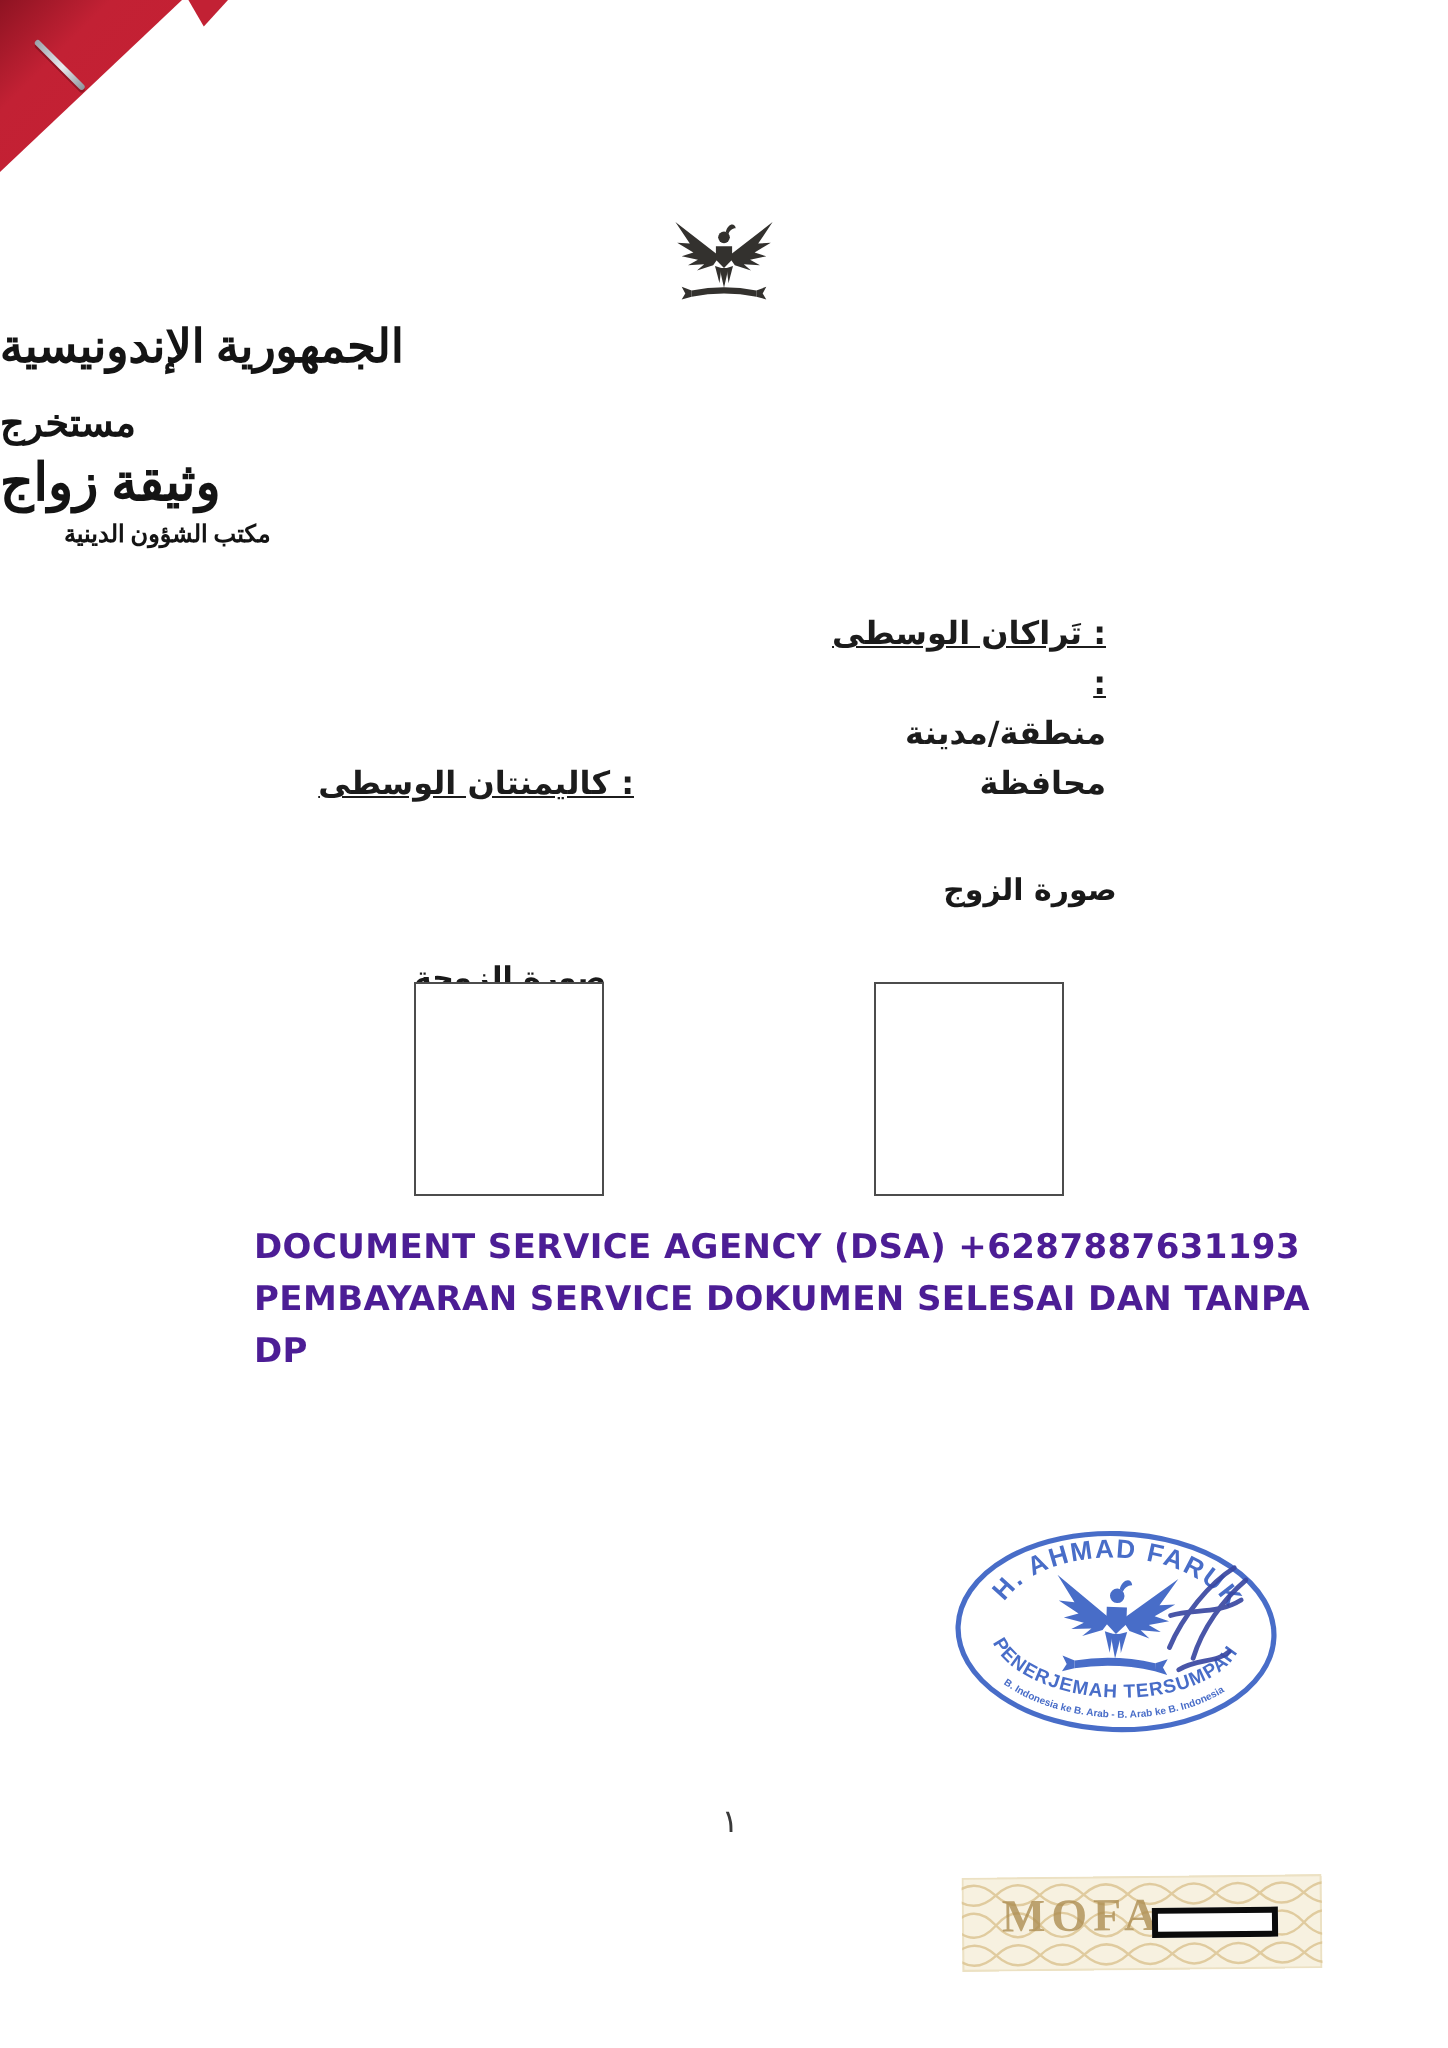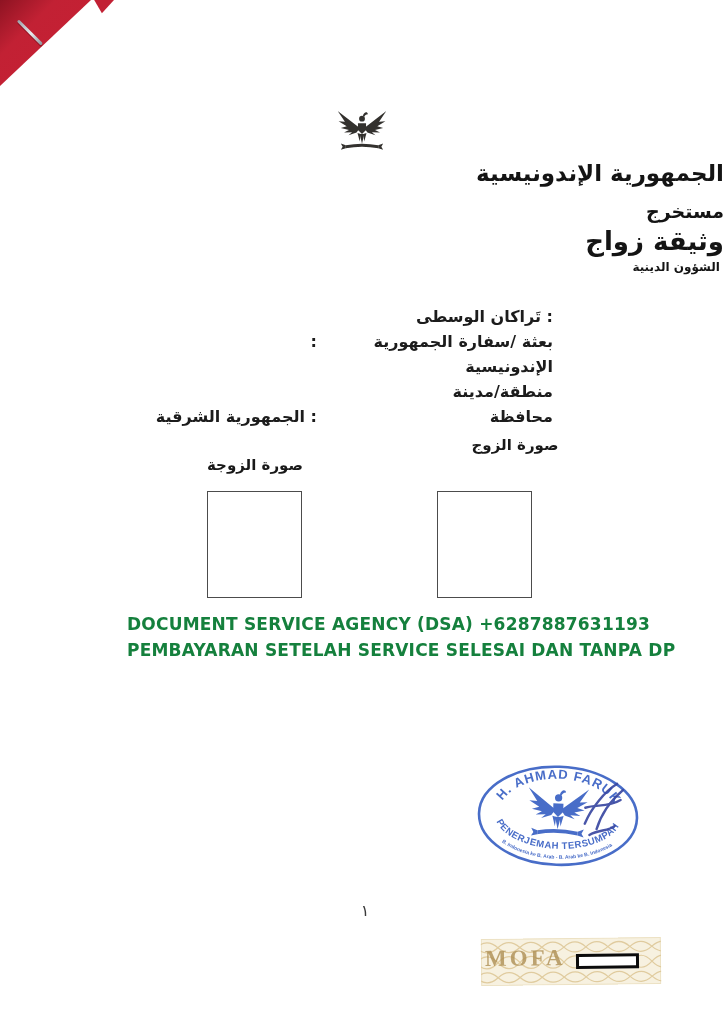--- a/index.html
+++ b/index.html
@@ -21,58 +21,58 @@
   }
   .staple{
     position:absolute; left:18px; top:19px; width:34px; height:2.6px;
     background:linear-gradient(90deg,#9aa0a8,#e9ebee 55%,#8d939b);
     border-radius:2px; transform:rotate(45deg); transform-origin:left center;
     box-shadow:1px 1px 0 rgba(60,0,10,.35);
   }
   
   .emblem{position:absolute; left:335px; top:105px; width:54px; height:48px; color:#33312e;}
   
-  .hdr{position:absolute; left:0; width:724px; text-align:right; font-weight:bold; color:#141414; direction:rtl;}
+  .hdr{position:absolute; left:0; width:724px; text-align:left; font-weight:bold; color:#141414; direction:rtl;font-family:Liberation Serif, serif;}
   .hdr-country{top:160px; font-size:23px;}
   .hdr-extract{top:200px; font-size:19px;}
   .hdr-doctype{top:226px; font-size:26px;}
   .hdr-office{top:260px; font-size:12px;margin-left:32px;}
   
   .fields{
     position:absolute; top:304px; right:171px; width:432px;
     direction:rtl; font-weight:bold; font-size:16px; color:#1c1c1c;
   }
   .frow{display:flex; line-height:25px;}
   .flabel{width:236px; white-space:pre-line;}
-  .fvalue{flex:1;}
+  .fvalue{flex:1;text-decoration:underline;}
   
   .photo-label{position:absolute; width:130px; text-align:center; font-weight:bold; font-size:15px; direction:rtl; color:#191919;}
-  .photo-label.wife{left:190px; top:456px;}
+  .photo-label.wife{left:190px; top:480px;}
   .photo-label.husband{left:450px; top:436px;}
   .photo-box{position:absolute; width:93px; height:105px; border:1.4px solid #4c4c4c; background:#fff;}
   .photo-box.wife{left:207px; top:491px;}
   .photo-box.husband{left:437px; top:491px;}
   
   .agency-note{
     position:absolute; left:127px; top:611px; width:560px;
     font-size:17px; font-weight:bold; line-height:26px;
-    color:#15803d; letter-spacing:.2px;
+    color:#4c1d95; letter-spacing:.2px;
   }
   
   .stamp{position:absolute; left:473px; top:757px; width:182px; height:118px; transform:rotate(2deg); opacity:.93;}
   
   .pagenum{position:absolute; left:352px; top:901px; width:26px; text-align:center; font-size:16px; color:#3a3a3a;}
   
   .mofa{
     position:absolute; left:481px; top:938px; width:180px; height:47px;
     background:#f7f1e0; transform:rotate(-.6deg);
     box-shadow:0 0 0 1px #ece1c3 inset;
   }
   .mofa-text{
-    position:absolute; left:4px; top:7px;
+    position:absolute; left:20px; top:7px;
     font-family:"Liberation Serif", serif; font-size:23px; font-weight:bold;
     letter-spacing:3px; color:rgba(172,140,80,.78);
   }
   .mofa-black{
     position:absolute; left:95px; top:16px; width:63px; height:15px;
     background:#fff; border:3.5px solid #0b0b0b; box-sizing:border-box;
   }
   .guilloche{position:absolute; left:0; top:0;}
 </style>
 </head>
@@ -109,41 +109,39 @@
   <div class="hdr hdr-country">الجمهورية الإندونيسية</div>
   <div class="hdr hdr-extract">مستخرج</div>
   <div class="hdr hdr-doctype">وثيقة زواج</div>
   <div class="hdr hdr-office">مكتب الشؤون الدينية</div>
 
   <div class="fields">
     <div class="frow">
       <div class="fvalue">: تَراكان الوسطى</div>
     </div>
     <div class="frow">
-      <div class="flabel">بعثة /سفارة الجمهورية
-الإندونيسية</div>
       <div class="fvalue">:</div>
     </div>
     <div class="frow">
       <div class="flabel">منطقة/مدينة</div>
     </div>
     <div class="frow">
       <div class="flabel">محافظة</div>
-      <div class="fvalue">: الجمهورية الشرقية</div>
+      <div class="fvalue">: كاليمنتان الوسطى</div>
     </div>
   </div>
 
   <div class="photo-label husband">صورة الزوج</div>
   <div class="photo-label wife">صورة الزوجة</div>
   <div class="photo-box husband"></div>
   <div class="photo-box wife"></div>
 
   <div class="agency-note">
     <div>DOCUMENT SERVICE AGENCY (DSA) +6287887631193</div>
-    <div>PEMBAYARAN SETELAH SERVICE SELESAI DAN TANPA DP</div>
+    <div>PEMBAYARAN SERVICE DOKUMEN SELESAI DAN TANPA DP</div>
   </div>
 
   <svg class="stamp" viewBox="0 0 182 118">
     <defs>
       <path id="arcTop" d="M 25 59 A 60 37 0 0 1 145 59"></path>
       <path id="arcBot" d="M 22 59 A 63 33 0 0 0 148 59"></path>
       <path id="arcBot2" d="M 12 59 A 73 43 0 0 0 158 59"></path>
     </defs>
     <ellipse cx="85" cy="59" rx="79" ry="49" fill="none" stroke="#3B62C4" stroke-width="2.6"></ellipse>
     <g style="color:#3B62C4">

